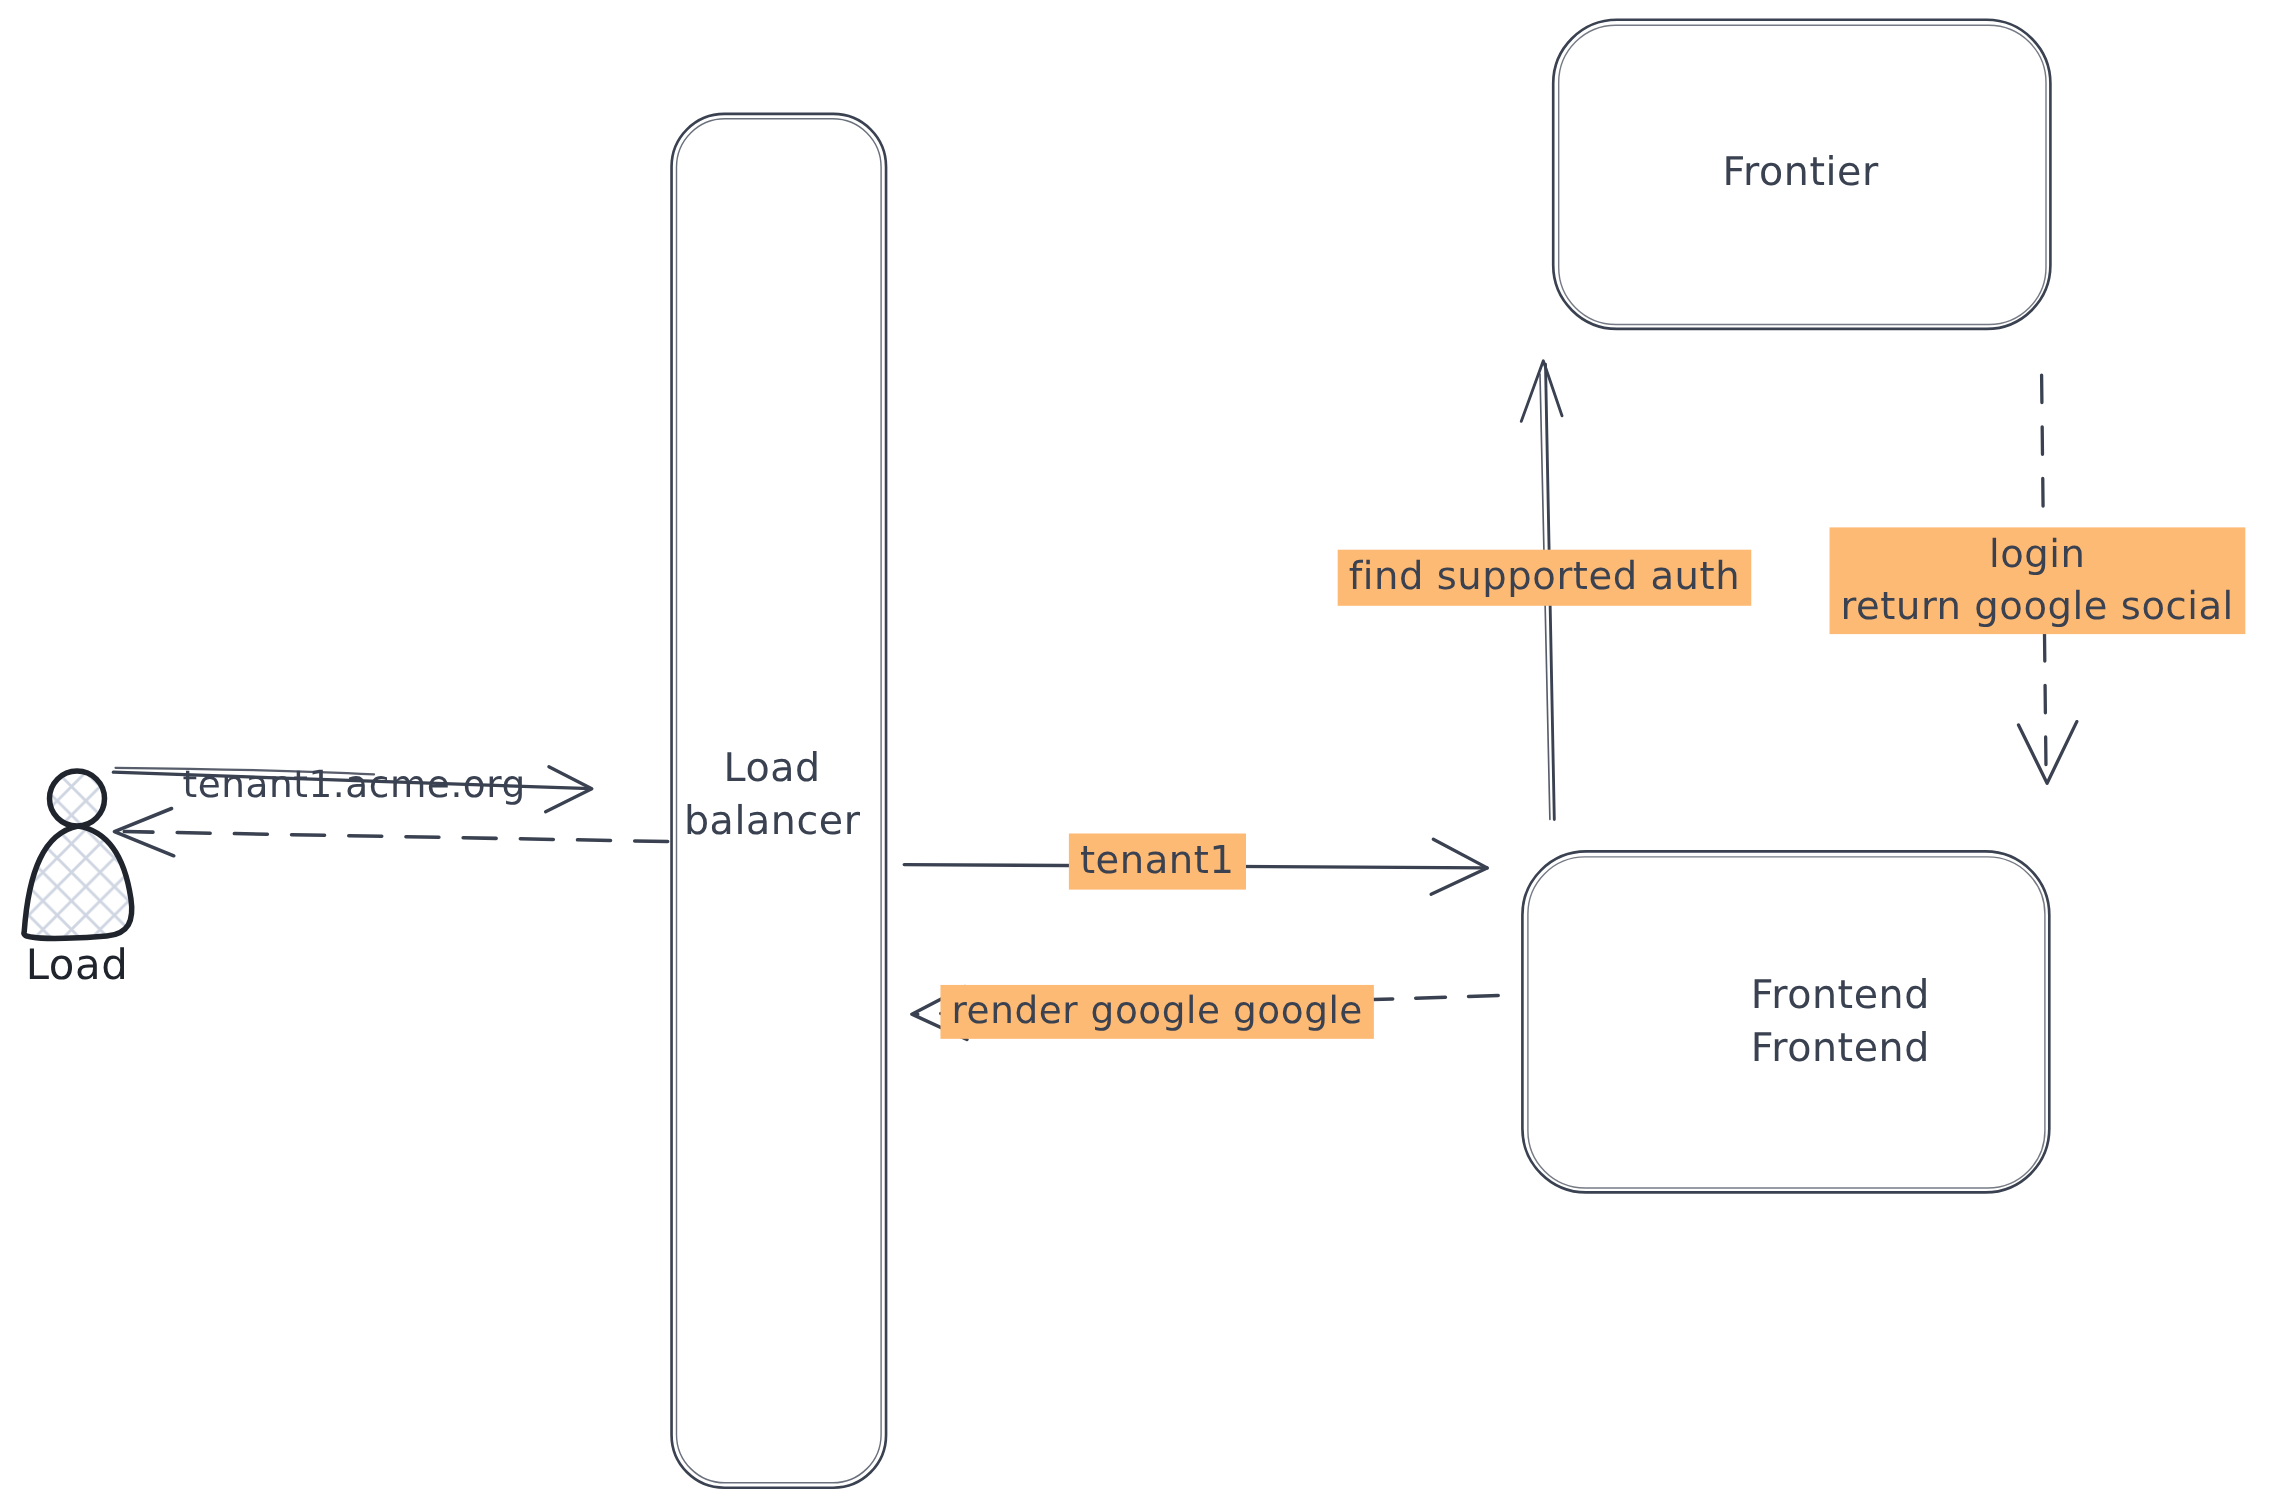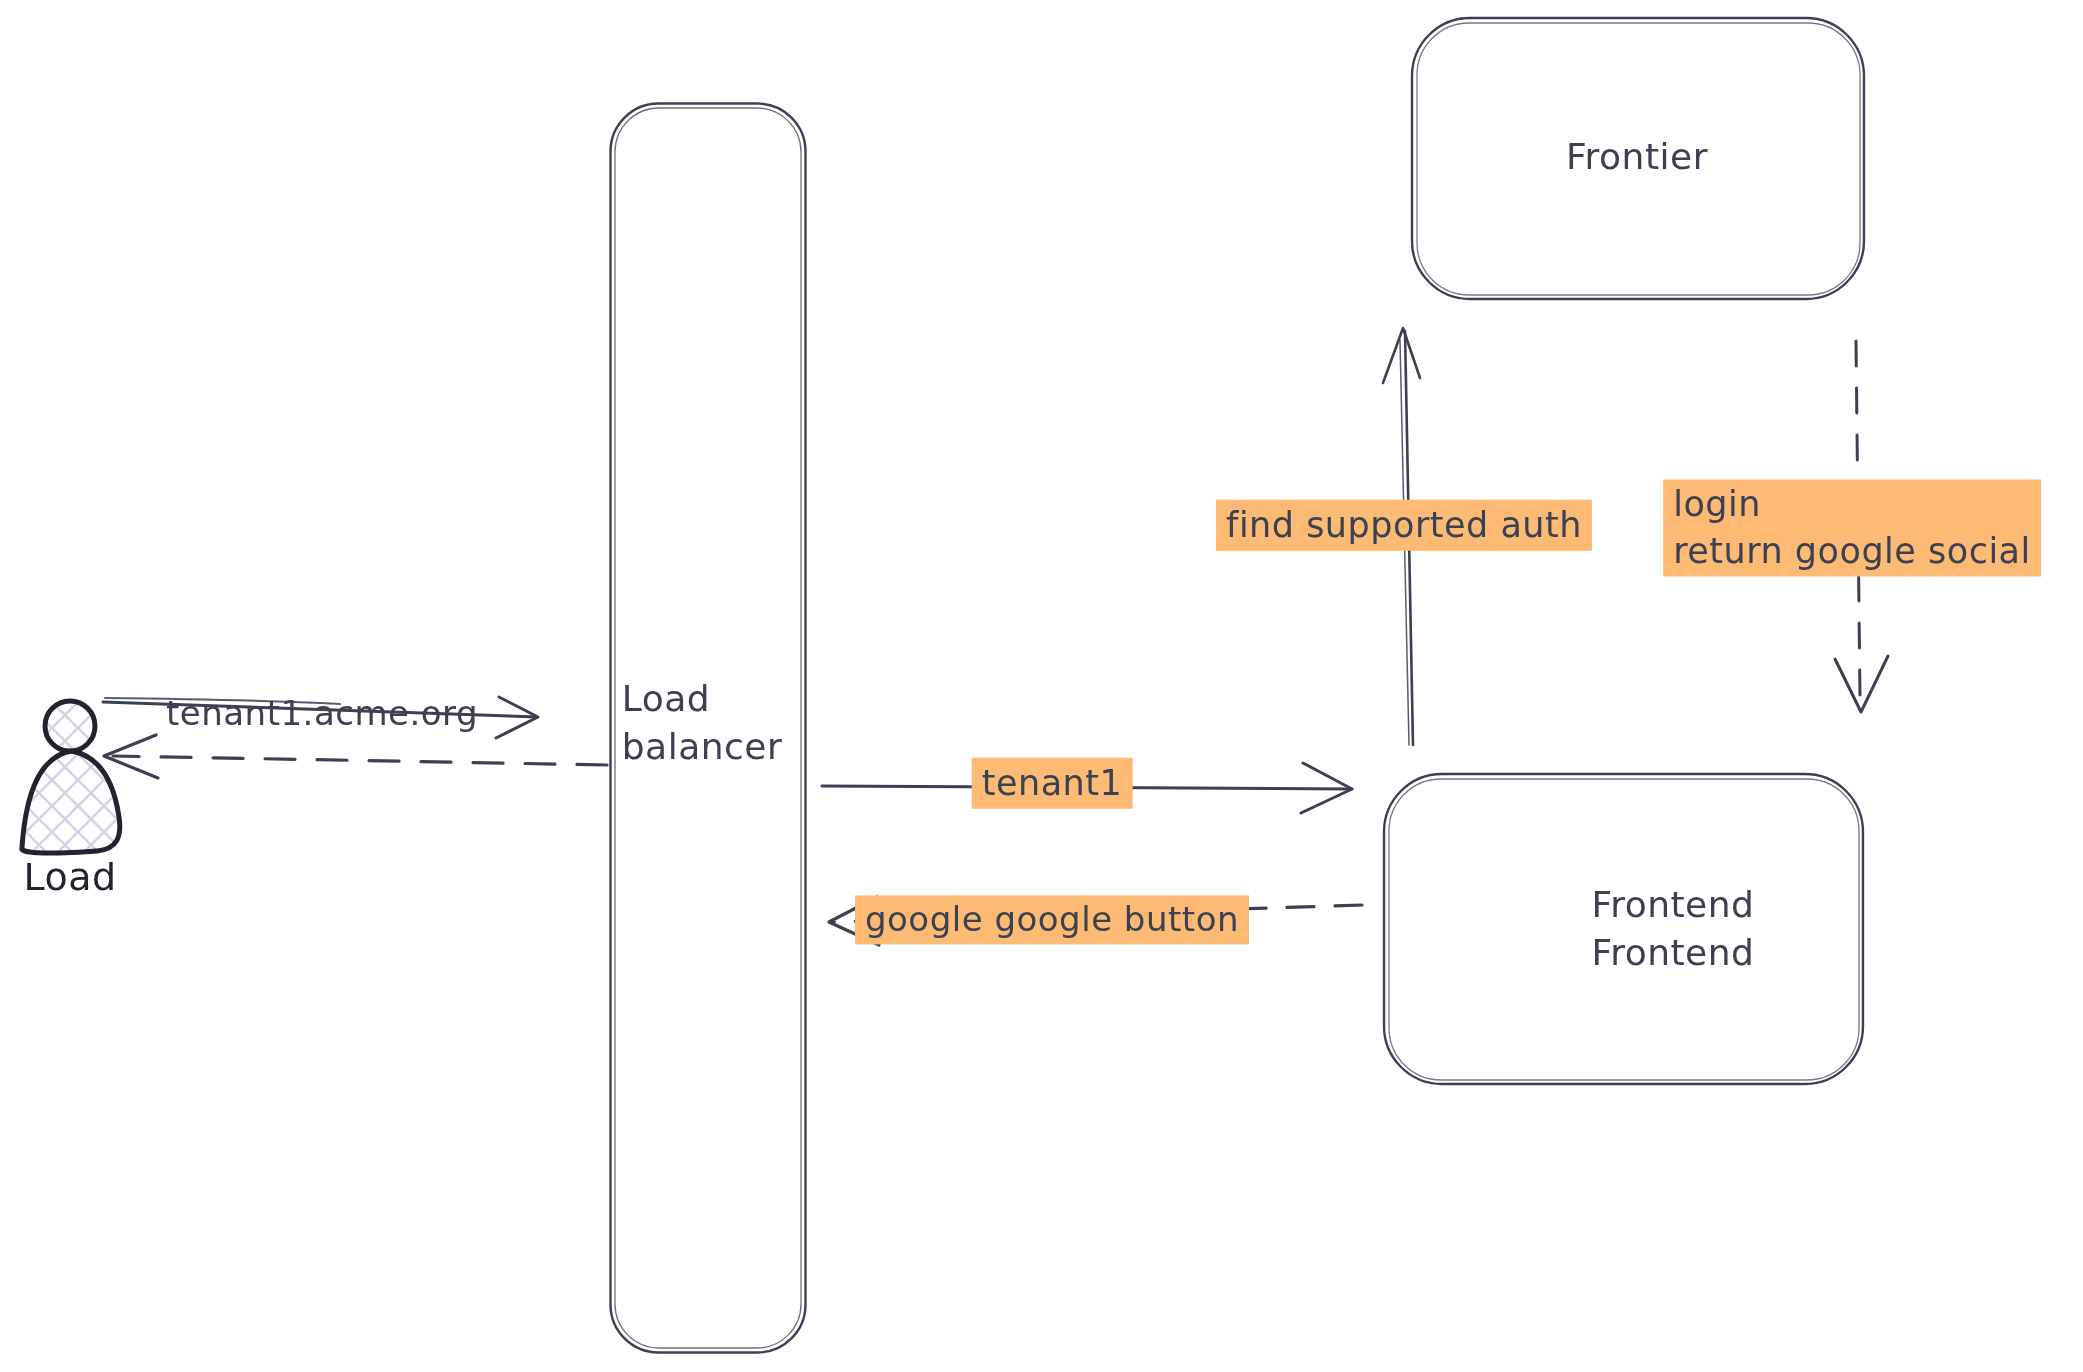--- a/index.html
+++ b/index.html
@@ -13,20 +13,21 @@
     width: 2083px; height: 1372px;
     background: #ffffff;
   }
   .canvas svg.shapes {
     position: absolute; left: 0; top: 0;
   }
   .label {
     position: absolute;
     transform: translate(-50%, -50%);
     color: #3a4150;
+    text-align: center;
     white-space: nowrap;
     line-height: 1.33;
     letter-spacing: 0.5px;
     user-select: none;
   }
   .label.masked {
     background: #fdba74;
     padding: 2px 10px;
   }
   .node-title   { font-size: 36px; }
@@ -110,21 +111,21 @@
 
   <div class="label node-title" style="left:1673px; top:929px;">
     <div>Frontend</div>
     <div>Frontend</div>
   </div>
 
   <div class="label edge-label" style="left:322px; top:714px; font-size:34px;">tenant1.acme.org</div>
 
   <div class="label edge-label masked" style="left:1052px; top:783px;">tenant1</div>
 
-  <div class="label edge-label masked" style="left:1052px; top:920px; font-size:34px;">google google button</div>
+  <div class="label edge-label masked" style="left:1052px; top:920px; font-size:34px;">render google google</div>
 
   <div class="label edge-label masked" style="left:1404px; top:525px;">
     <div>find supported auth</div>
   </div>
 
   <div class="label edge-label masked" style="left:1852px; top:528px;">
     <div>login</div>
     <div>return google social</div>
   </div>
 

